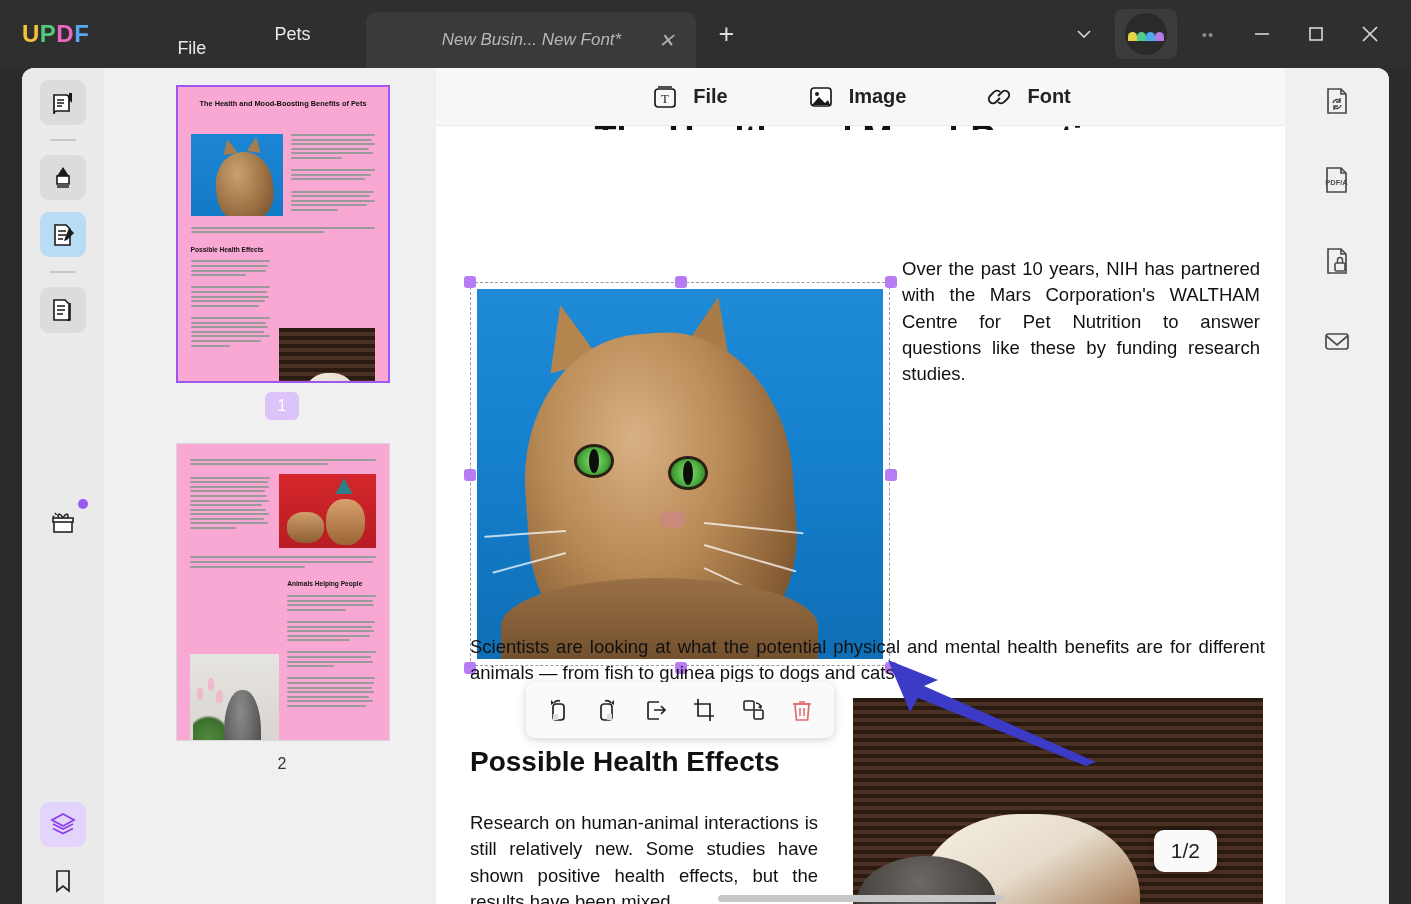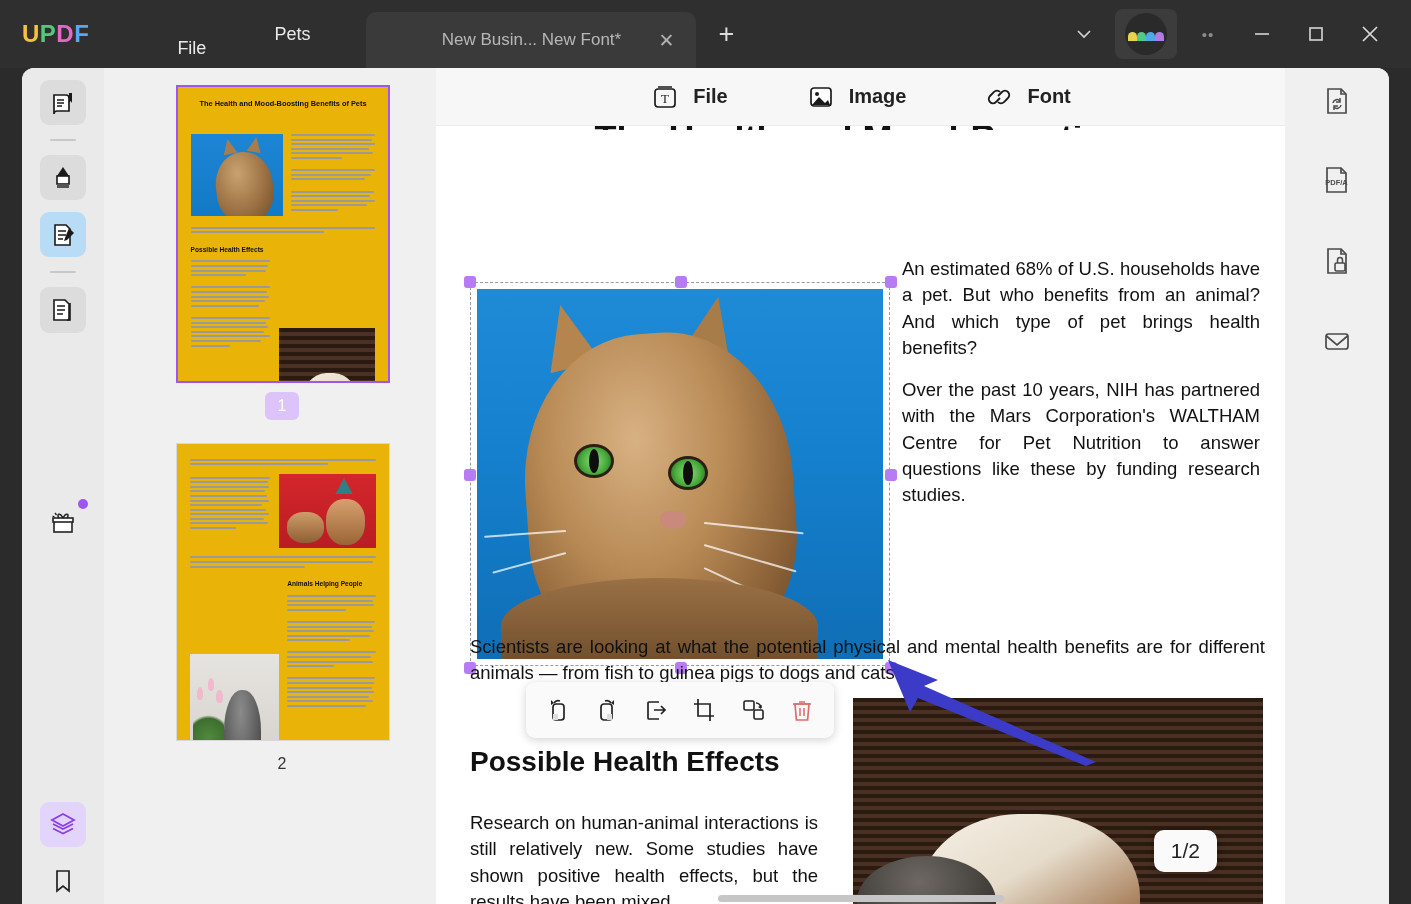--- a/index.html
+++ b/index.html
@@ -24,21 +24,21 @@
   .menu-item {
     color: #e9e9e9; font-size: 18px; padding: 6px 12px; cursor: default;
   }
   #menu-file { margin-left: 76px; margin-top: 29px; }
   #menu-help { margin-left: 44px; }
   .tab {
     margin-left: 44px; height: 56px; width: 330px;
     background: #3a3a3a;
     border-radius: 10px 10px 0 0;
     display: flex; align-items: center; justify-content: center;
-    position: relative; align-self: flex-end;
+    position: relative; align-self: flex-end; font-style: italic;
   }
   .tab-label { color: #b7b7b7; font-size: 17px; white-space: nowrap; }
   .tab-close {
     position: absolute; right: 22px; top: 50%; transform: translateY(-50%);
     color: #b0b0b0; font-size: 19px; line-height: 1; cursor: pointer;
   }
   .tab-plus {
     margin-left: 22px; color: #dcdcdc; font-size: 27px; line-height: 1;
     cursor: pointer; font-weight: 300;
   }
@@ -92,21 +92,21 @@
     position: absolute; right: -2px; top: -2px; width: 10px; height: 10px;
     background: #9B57F0; border-radius: 50%;
   }
 
   
   #thumbs {
     position: absolute; left: 82px; top: 0; width: 332px; height: 836px;
     background: #f0f0f0; overflow: hidden;
   }
   .thumb-card {
-    position: absolute; background: #eab308; overflow: hidden;
+    position: absolute; background: #f9a8d4; overflow: hidden;
   }
   #thumb1 { left: 72px; top: 17px; width: 214px; height: 298px; border: 2px solid #9B57F0; }
   #thumb2 { left: 72px; top: 375px; width: 214px; height: 298px; border: 1px solid #d8d8d8; }
   .pg-badge {
     position: absolute; left: 161px; width: 34px; height: 28px; border-radius: 6px;
     display: flex; align-items: center; justify-content: center;
     font-size: 16px;
   }
   #pg1 { top: 324px; background: #dcc4fb; color: #fff; }
   #pg2 { top: 682px; color: #333; }
@@ -600,21 +600,20 @@
         <div class="handle" style="left:204px;top:-7px"></div>
         <div class="handle" style="left:414px;top:-7px"></div>
         <div class="handle" style="left:-7px;top:186px"></div>
         <div class="handle" style="left:414px;top:186px"></div>
         <div class="handle" style="left:-7px;top:379px"></div>
         <div class="handle" style="left:204px;top:379px"></div>
         <div class="handle" style="left:414px;top:379px"></div>
       </div>
 
       <div class="doc-col-text" style="left:466px;top:130px;width:358px;">
-        <p class="doc-p">An estimated 68% of U.S. households have a pet. But who benefits from an animal? And which type of pet brings health benefits?</p>
         <p class="doc-p">Over the past 10 years, NIH has partnered with the Mars Corporation's WALTHAM Centre for Pet Nutrition to answer questions like these by funding research studies.</p>
       </div>
 
       <div class="doc-col-text" style="left:34px;top:508px;width:795px;">Scientists are looking at what the potential physical and mental health benefits are for different animals — from fish to guinea pigs to dogs and cats.</div>
 
       <div class="doc-h2" style="left:34px;top:620px;">Possible Health Effects</div>
       <div class="doc-col-text" style="left:34px;top:684px;width:348px;">Research on human-animal interactions is still relatively new. Some studies have shown positive health effects, but the results have been mixed.</div>
 
       <div id="dog-photo">
         <div class="blinds"></div>

